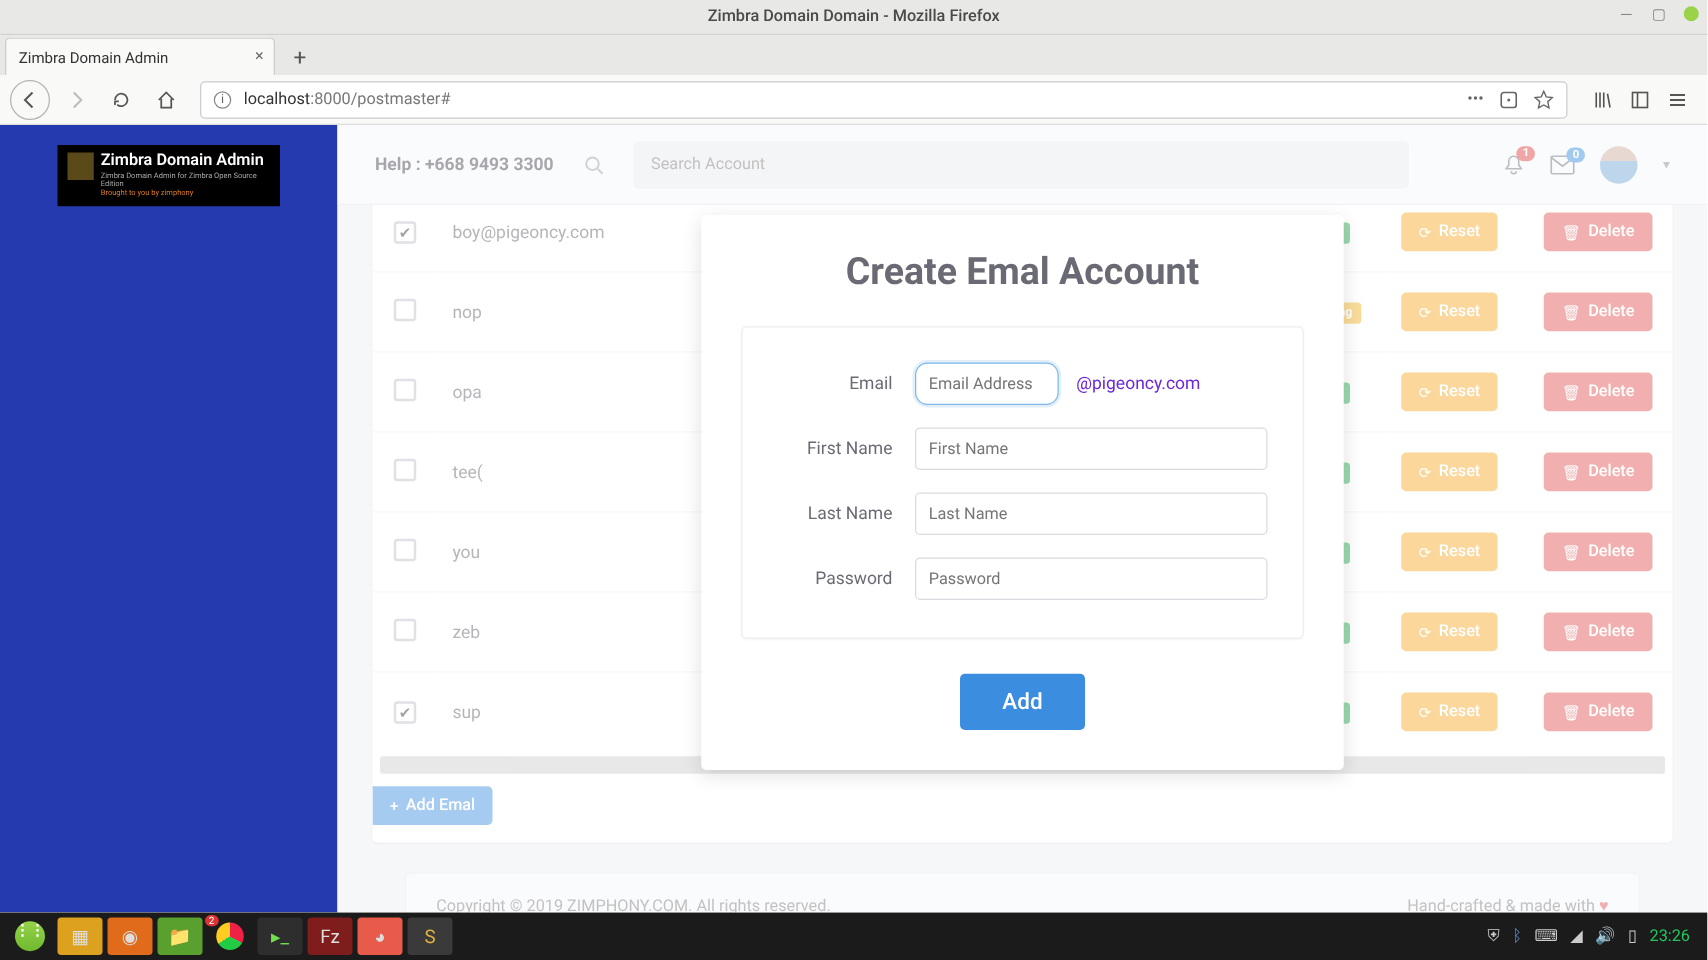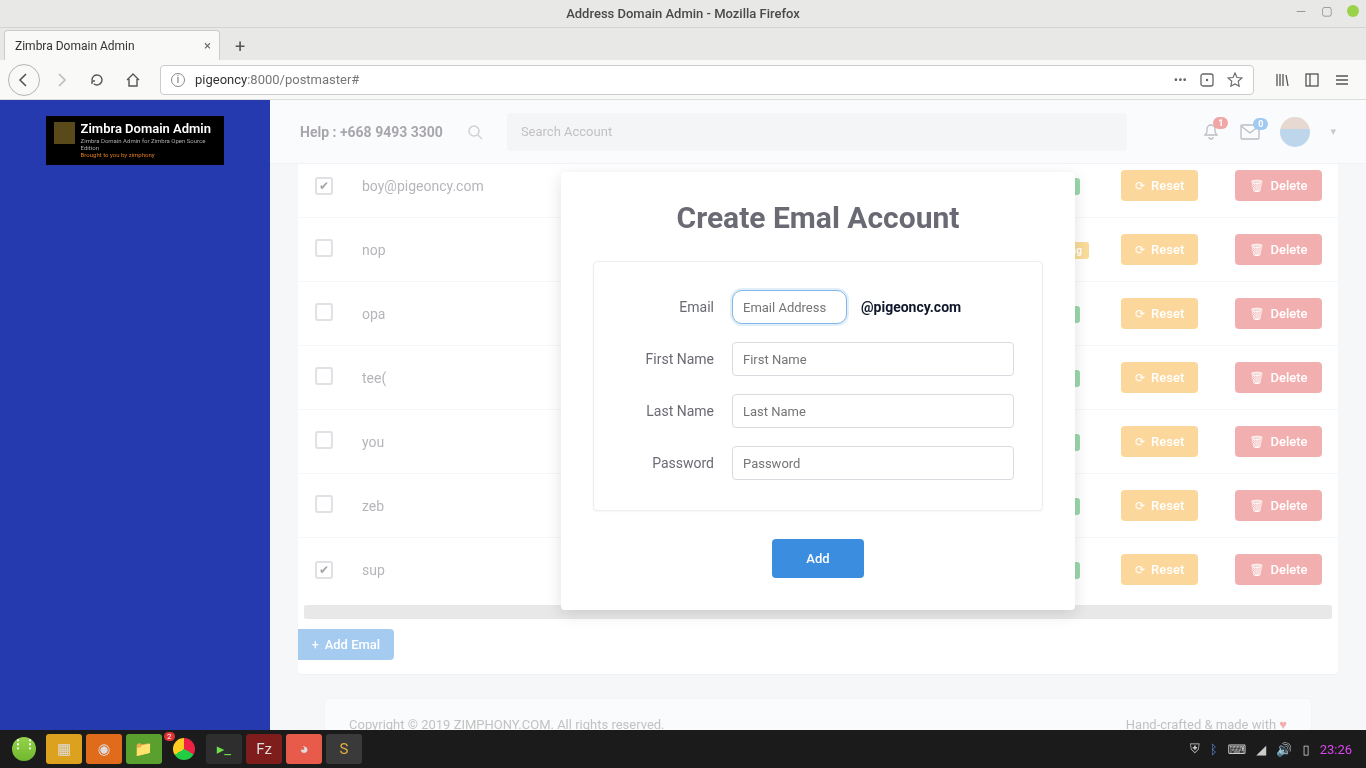--- a/index.html
+++ b/index.html
@@ -141,50 +141,50 @@
   }
   .form-row { display: flex; align-items: center; margin-bottom: 18px; }
   .form-row:last-child { margin-bottom: 0; }
   .form-row label { width: 110px; text-align: right; padding-right: 18px; font-size: 14px; color: #6a6a74; }
   .form-row .field { flex: 1; display: flex; align-items: center; gap: 14px; }
   .form-row input {
     height: 34px; border: 1px solid #d9dbe0; border-radius: 4px; padding: 0 10px; font-size: 13px; color: #333; width: 100%;
   }
   .form-row input.short { width: 115px; flex: none; }
   .form-row input.focused { border-color: #7fb7e8; box-shadow: 0 0 0 2px rgba(95,165,224,0.18); outline: none; border-radius: 10px; }
-  .domain-suffix { font-size: 14px; color: #0f172a; font-weight: bold; }
+  .domain-suffix { font-size: 14px; color: #6d28d9; }
   .modal-actions { margin-top: 28px; text-align: center; }
-  .modal-actions .btn-primary { padding: 12px 34px; font-size: 13px; }
+  .modal-actions .btn-primary { padding: 12px 34px; font-size: 18px; }
 
   
   .taskbar {
     height: 38px; background: #1b1b1b; display: flex; align-items: center; padding: 0 6px; gap: 4px;
     position: relative;
   }
   .task-icon {
     width: 36px; height: 30px; border-radius: 3px; display: flex; align-items: center; justify-content: center;
     font-size: 15px; color: #ddd;
   }
   .mint { background: linear-gradient(#95d24a,#6fb92e); color:#fff; border-radius:50%; width:24px; height:24px; font-weight:700; font-size:12px; }
   .ti-yellow { background:#dca11e; } .ti-orange { background:#e06b1a; } .ti-green { background:#5aa02e; }
   .ti-dark { background:#2e2e2e; color:#6fe04a; } .ti-red { background:#7f1d1d; }
   .ti-red2 { background:#e85b4a; } .ti-gold { background:#3a3a3a; color:#e0b040; }
   .tb-badge { position:absolute; top:-2px; left:-2px; background:#d33; color:#fff; font-size:8px; border-radius:6px; padding:0 3px; }
   .task-right { margin-left: auto; display: flex; align-items: center; gap: 10px; color: #ccc; font-size: 13px; padding-right: 8px; }
   .task-right .sys-ic { font-size: 13px; }
-  .clock { font-size: 13px; color: #d946ef; }
+  .clock { font-size: 13px; color: #22c55e; }
 
   
   svg { display: block; }
 </style>
 </head>
 <body>
 
 <div class="titlebar">
-  <div class="title">Address Domain Admin - Mozilla Firefox</div>
+  <div class="title">Zimbra Domain Domain - Mozilla Firefox</div>
   <div class="win-controls">
     <span class="win-btn">─</span>
     <span class="win-btn">▢</span>
     <span class="win-btn">
         <span class="win-close"></span>
       </span>
   </div>
 </div>
 
 <div class="tab-strip">
@@ -212,21 +212,21 @@
         <path d="M3 12v-3h3" stroke="#555" stroke-width="1.4" fill="none"></path>
       </svg>
   </div>
   <div class="nav-btn">
     <svg width="16" height="16" viewBox="0 0 16 16">
         <path d="M2 8 L8 2 L14 8 M4 7v7h8V7" stroke="#555" stroke-width="1.4" fill="none"></path>
       </svg>
   </div>
   <div class="url-bar">
     <span class="info-i">i</span>
-    <span class="dark">pigeoncy</span>
+    <span class="dark">localhost</span>
       <span>:8000/postmaster#</span>
     <span class="url-tail-icons">
       <span>•••</span>
       <span>
         <svg width="16" height="16" viewBox="0 0 16 16">
             <rect x="2" y="2" width="12" height="12" rx="2" stroke="#666" stroke-width="1.3" fill="none"></rect>
             <circle cx="8" cy="8" r="1.2" fill="#666"></circle>
           </svg>
       </span>
       <span>

